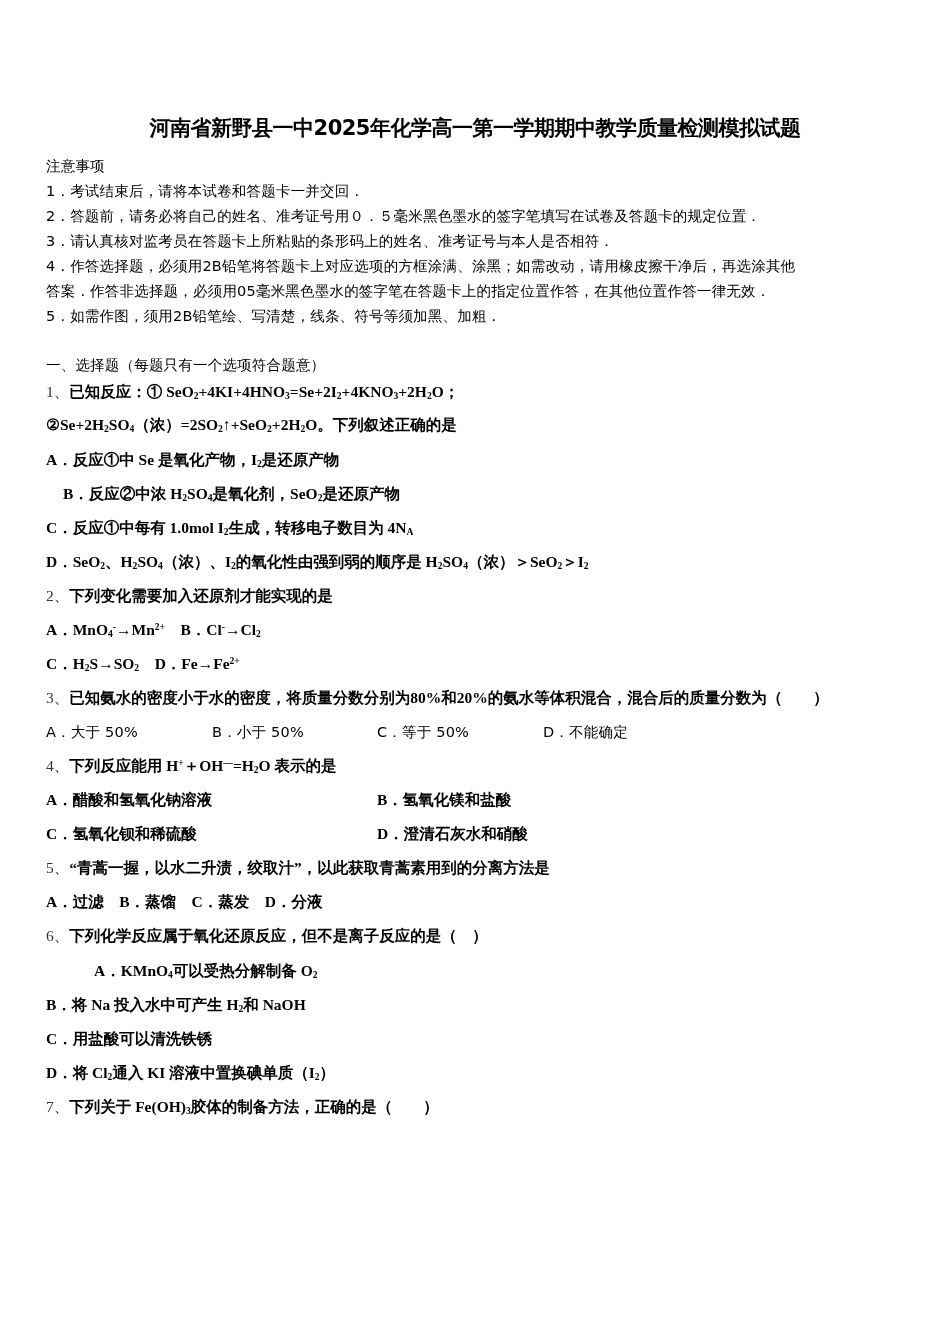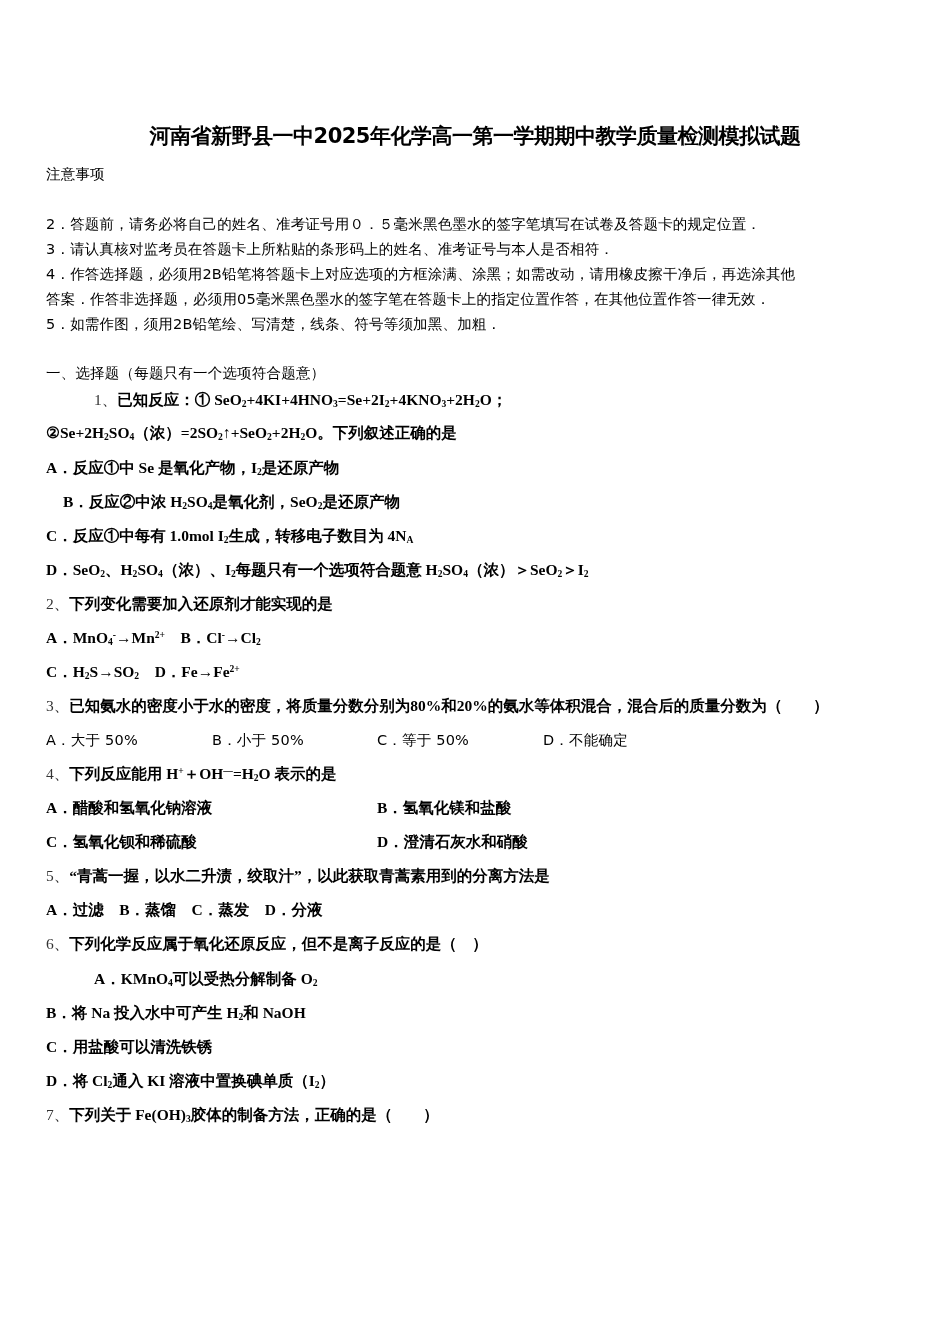--- a/index.html
+++ b/index.html
@@ -1,50 +1,51 @@
 <!DOCTYPE html>
 <html><head>
 <meta charset="utf-8">
 <style>
   html, body { margin: 0; padding: 0; background: #ffffff; }
   body { width: 950px; height: 1344px; position: relative; overflow: hidden;
          font-family: "Liberation Serif", "DejaVu Serif", serif; color: #000; }
-  .page { position: absolute; left: 0; top: 12px; width: 950px; height: 1140px; }
+  .page { position: absolute; left: 0; top: 4px; width: 950px; height: 1140px; }
   .title { position: absolute; left: 0; width: 950px; top: 110px; text-align: center;
            font-family: "DejaVu Sans", sans-serif; font-weight: bold; font-size: 21px; letter-spacing: -0.5px; }
   .line { position: absolute; left: 46px; white-space: nowrap; font-size: 15px; line-height: 20px; }
   .notice { font-family: "DejaVu Sans", sans-serif; font-size: 14.5px; letter-spacing: 0.2px; }
   .q { font-size: 15.5px; }
   .b { font-weight: bold; }
   sub { font-size: 0.62em; vertical-align: -0.25em; line-height: 0; }
   sup { font-size: 0.62em; vertical-align: 0.55em; line-height: 0; }
   .num { color: #333; font-weight: normal; }
 </style>
 </head>
 <body>
 
 <div class="page">
   <div class="title">河南省新野县一中2025年化学高一第一学期期中教学质量检测模拟试题</div>
 
   <div class="line notice" style="top:152px">注意事项</div>
+  <div class="line notice" style="top:177px">1．考试结束后，请将本试卷和答题卡一并交回．</div>
   <div class="line notice" style="top:202px">2．答题前，请务必将自己的姓名、准考证号用０．５毫米黑色墨水的签字笔填写在试卷及答题卡的规定位置．</div>
   <div class="line notice" style="top:227px">3．请认真核对监考员在答题卡上所粘贴的条形码上的姓名、准考证号与本人是否相符．</div>
   <div class="line notice" style="top:252px">4．作答选择题，必须用2B铅笔将答题卡上对应选项的方框涂满、涂黑；如需改动，请用橡皮擦干净后，再选涂其他</div>
   <div class="line notice" style="top:277px">答案．作答非选择题，必须用05毫米黑色墨水的签字笔在答题卡上的指定位置作答，在其他位置作答一律无效．</div>
   <div class="line notice" style="top:302px">5．如需作图，须用2B铅笔绘、写清楚，线条、符号等须加黑、加粗．</div>
 
   <div class="line notice" style="top:351px">一、选择题（每题只有一个选项符合题意）</div>
 
   <div id="rich-lines">
-      <div class="line q b" style="top: 378px; margin-left: 48px;"><span class="num">1、</span><span>已知反应：① SeO</span><sub>2</sub><span>+4KI+4HNO</span><sub>3</sub><span>=Se+2I</span><sub>2</sub><span>+4KNO</span><sub>3</sub><span>+2H</span><sub>2</sub><span>O；</span></div>
+      <div class="line q b" style="top: 378px;"><span class="num">1、</span><span>已知反应：① SeO</span><sub>2</sub><span>+4KI+4HNO</span><sub>3</sub><span>=Se+2I</span><sub>2</sub><span>+4KNO</span><sub>3</sub><span>+2H</span><sub>2</sub><span>O；</span></div>
       <div class="line q b" style="top: 411px;"><span>②Se+2H</span><sub>2</sub><span>SO</span><sub>4</sub><span>（浓）=2SO</span><sub>2</sub><span>↑+SeO</span><sub>2</sub><span>+2H</span><sub>2</sub><span>O。下列叙述正确的是</span></div>
       <div class="line q b" style="top: 446px; font-family: Liberation Serif, serif;"><span>A．反应①中 Se 是氧化产物，I</span><sub>2</sub><span>是还原产物</span></div>
       <div class="line q b" style="top: 480px; margin-left: 17px;"><span>B．反应②中浓 H</span><sub>2</sub><span>SO</span><sub>4</sub><span>是氧化剂，SeO</span><sub>2</sub><span>是还原产物</span></div>
       <div class="line q b" style="top: 514px;"><span>C．反应①中每有 1.0mol I</span><sub>2</sub><span>生成，转移电子数目为 4N</span><sub>A</sub></div>
-      <div class="line q b" style="top: 548px;"><span>D．SeO</span><sub>2</sub><span>、H</span><sub>2</sub><span>SO</span><sub>4</sub><span>（浓）、I</span><sub>2</sub><span>每题只有一个选项符合题意 H</span><sub>2</sub><span>SO</span><sub>4</sub><span>（浓）＞SeO</span><sub>2</sub><span>＞I</span><sub>2</sub></div>
+      <div class="line q b" style="top: 548px;"><span>D．SeO</span><sub>2</sub><span>、H</span><sub>2</sub><span>SO</span><sub>4</sub><span>（浓）、I</span><sub>2</sub><span>的氧化性由强到弱的顺序是 H</span><sub>2</sub><span>SO</span><sub>4</sub><span>（浓）＞SeO</span><sub>2</sub><span>＞I</span><sub>2</sub></div>
       <div class="line q b" style="top: 582px;"><span class="num">2、</span><span>下列变化需要加入还原剂才能实现的是</span></div>
       <div class="line q b" style="top: 616px;"><span>A．MnO</span><sub>4</sub><sup>-</sup><span>→Mn</span><sup>2+</sup><span>　B．Cl</span><sup>-</sup><span>→Cl</span><sub>2</sub></div>
       <div class="line q b" style="top: 650px;"><span>C．H</span><sub>2</sub><span>S→SO</span><sub>2</sub><span>　D．Fe→Fe</span><sup>2+</sup></div>
       <div class="line q b" style="top: 684px; text-align: right;"><span class="num">3、</span><span>已知氨水的密度小于水的密度，将质量分数分别为80%和20%的氨水等体积混合，混合后的质量分数为（　　）</span></div>
       <div class="line q b" style="top: 752px;"><span class="num">4、</span><span>下列反应能用 H</span><sup>+</sup><span>＋OH</span><sup>—</sup><span>=H</span><sub>2</sub><span>O 表示的是</span></div>
       <div class="line q b" style="top: 854px;"><span class="num">5、</span><span>“青蒿一握，以水二升渍，绞取汁”，以此获取青蒿素用到的分离方法是</span></div>
       <div class="line q b" style="top: 888px;"><span>A．过滤　B．蒸馏　C．蒸发　D．分液</span></div>
       <div class="line q b" style="top: 922px;"><span class="num">6、</span><span>下列化学反应属于氧化还原反应，但不是离子反应的是（　）</span></div>
       <div class="line q b" style="top: 957px; margin-left: 48px;"><span>A．KMnO</span><sub>4</sub><span>可以受热分解制备 O</span><sub>2</sub></div>
       <div class="line q b" style="top: 991px;"><span>B．将 Na 投入水中可产生 H</span><sub>2</sub><span>和 NaOH</span></div>

